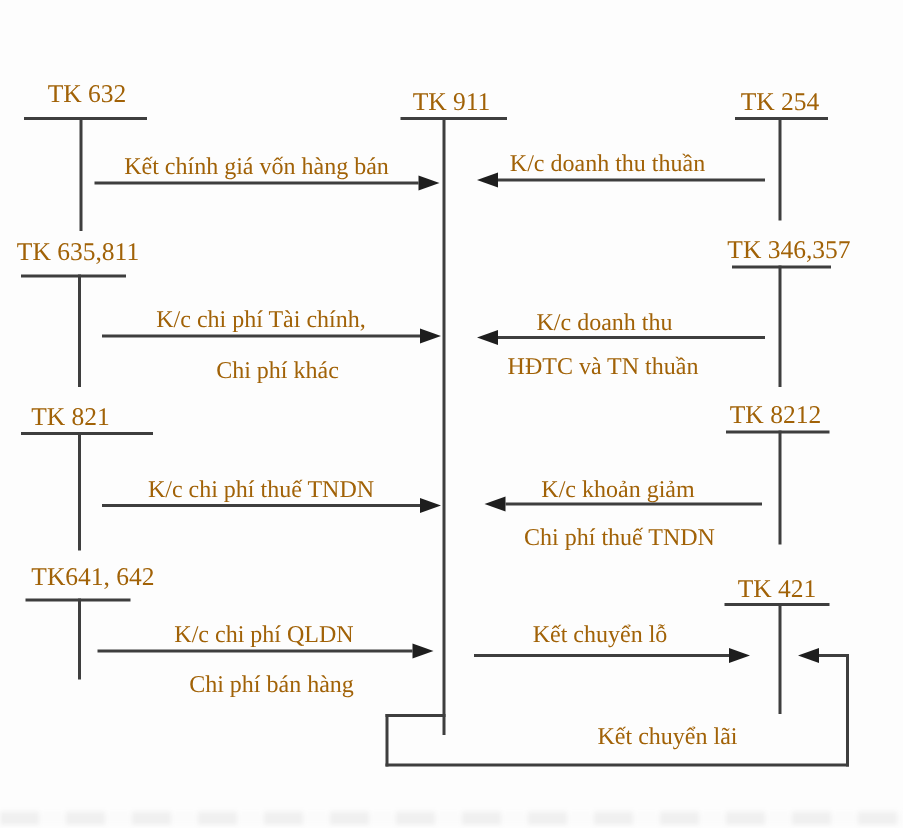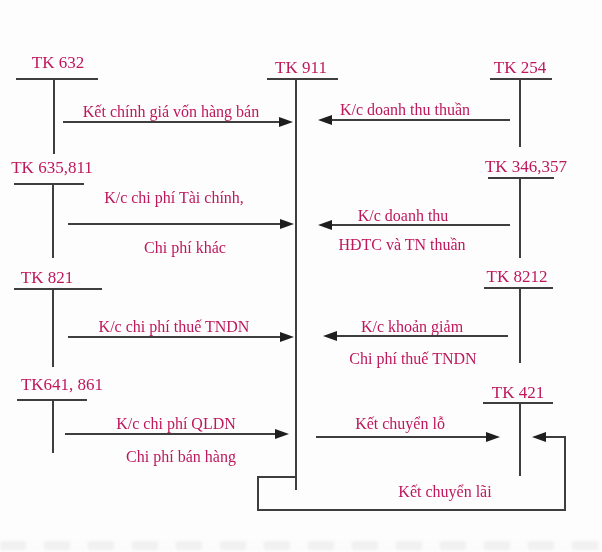--- a/index.html
+++ b/index.html
@@ -4,21 +4,21 @@
 <style>
   html,body{margin:0;padding:0;background:#ffffff;}
   .stage{
     position:relative;width:602px;height:552px;
     background:#fdfdfd;overflow:hidden;
     font-family:"Liberation Serif","DejaVu Serif",serif;
   }
   .hline{position:absolute;height:2px;background:#3e3e3e;}
   .vline{position:absolute;width:2px;background:#3e3e3e;}
   .lbl{
-    position:absolute;color:#be185d;font-size:16px;line-height:18px;
+    position:absolute;color:#a16207;font-size:16px;line-height:18px;
     text-align:center;white-space:nowrap;
   }
   .acct{font-size:17px;font-weight:400;}
   .arr-r{position:absolute;width:0;height:0;
     border-top:5px solid transparent;border-bottom:5px solid transparent;
     border-left:14px solid #1e1e1e;}
   .arr-l{position:absolute;width:0;height:0;
     border-top:5px solid transparent;border-bottom:5px solid transparent;
     border-right:14px solid #1e1e1e;}
   .smudge{
@@ -45,21 +45,21 @@
     <div class="vline" style="left:52px;top:183px;height:75px;"></div>
   </div>
 
   <div>
     <div class="lbl acct" style="left:5px;top:269px;width:84px;">TK 821</div>
     <div class="hline" style="left:14px;top:288px;width:88px;"></div>
     <div class="vline" style="left:52px;top:288px;height:79px;"></div>
   </div>
 
   <div>
-    <div class="lbl acct" style="left:20px;top:376px;width:84px;">TK641, 861</div>
+    <div class="lbl acct" style="left:20px;top:376px;width:84px;">TK641, 642</div>
     <div class="hline" style="left:17px;top:399px;width:70px;"></div>
     <div class="vline" style="left:52px;top:399px;height:54px;"></div>
   </div>
 
   <div>
     <div class="lbl acct" style="left:259px;top:59px;width:84px;">TK 911</div>
     <div class="hline" style="left:267px;top:78px;width:71px;"></div>
     <div class="vline" style="left:295px;top:78px;height:412px;"></div>
   </div>
 
@@ -87,21 +87,21 @@
     <div class="vline" style="left:519px;top:402px;height:74px;"></div>
   </div>
 
   <div>
     <div class="lbl" style="left:63px;top:103px;width:216px;">Kết chính giá vốn hàng bán</div>
     <div class="hline" style="left:63px;top:121px;width:216px;"></div>
     <div class="arr-r" style="left:279px;top:117px;"></div>
   </div>
 
   <div>
-    <div class="lbl" style="left:68px;top:189px;width:212px;">K/c chi phí Tài chính,</div>
+    <div class="lbl" style="left:68px;top:205px;width:212px;">K/c chi phí Tài chính,</div>
     <div class="hline" style="left:68px;top:223px;width:212px;"></div>
     <div class="arr-r" style="left:280px;top:219px;"></div>
     <div class="lbl" style="left:79px;top:239px;width:212px;">Chi phí khác</div>
   </div>
 
   <div>
     <div class="lbl" style="left:68px;top:318px;width:212px;">K/c chi phí thuế TNDN</div>
     <div class="hline" style="left:68px;top:336px;width:212px;"></div>
     <div class="arr-r" style="left:280px;top:332px;"></div>
   </div>

